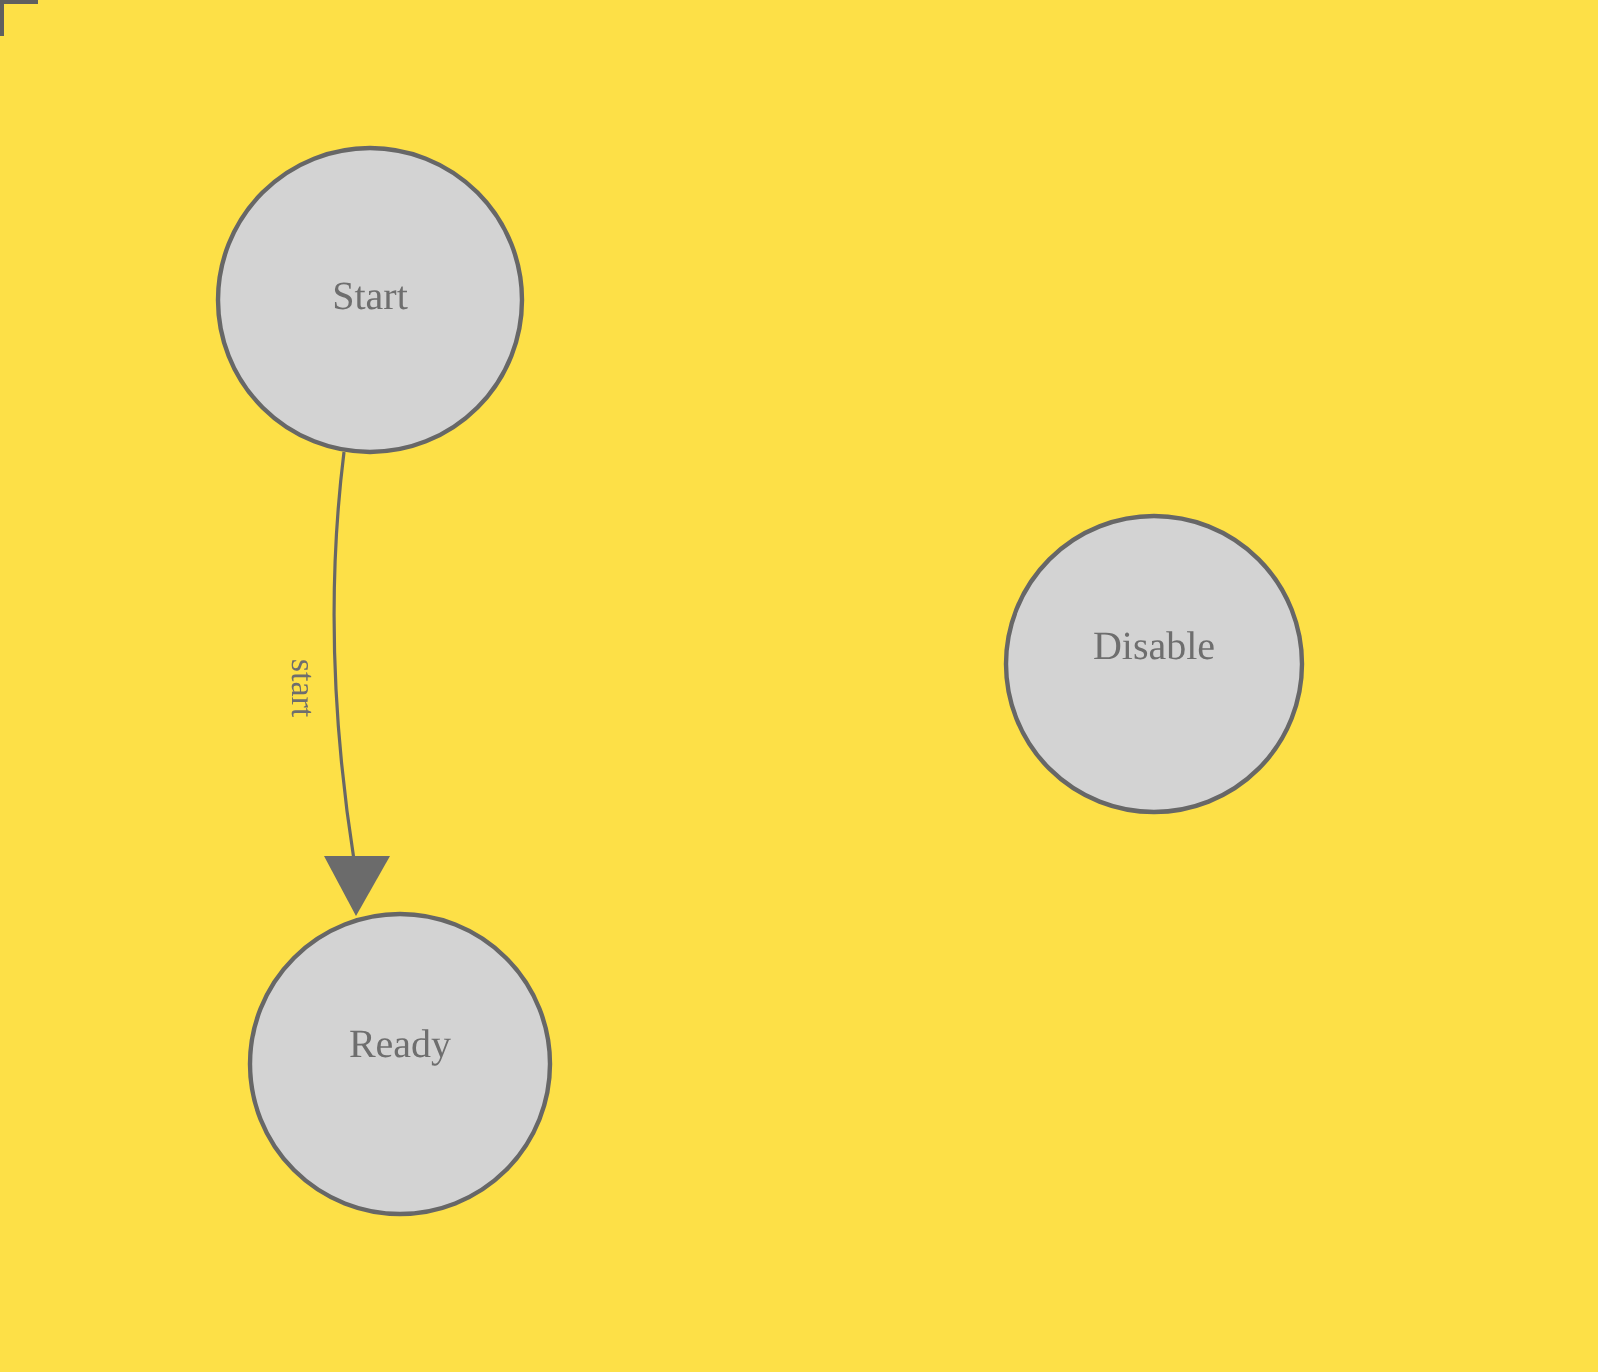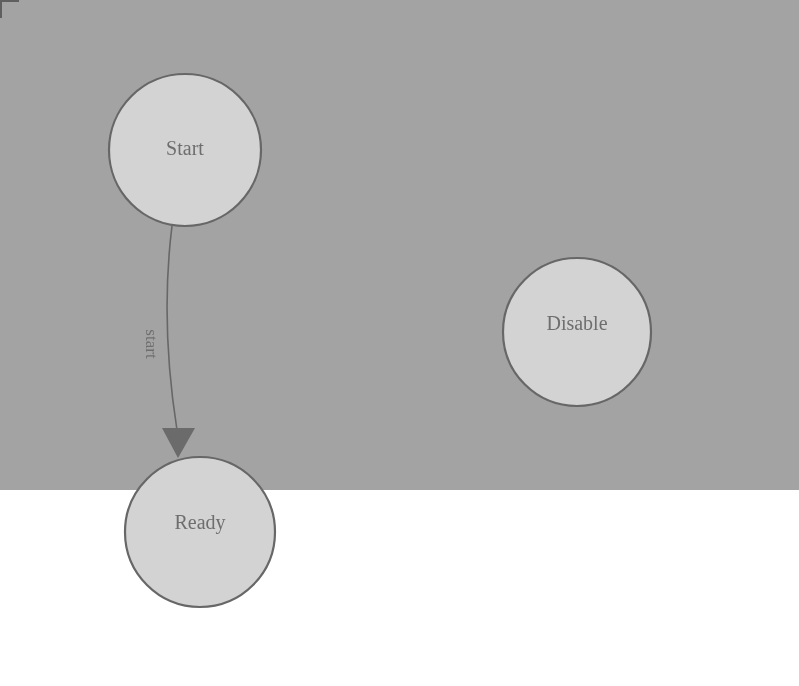--- a/index.html
+++ b/index.html
@@ -9,22 +9,22 @@
   }
   body {
     width: 799px;
     height: 686px;
     font-family: "Liberation Serif", "DejaVu Serif", serif;
     overflow: hidden;
   }
   #canvas {
     position: relative;
     width: 799px;
-    height: 490px;
-    background: #a3a3a3;
+    height: 686px;
+    background: #fde047;
   }
   #graph-svg {
     position: absolute;
     top: 0;
     left: 0;
     width: 799px;
     height: 686px;
   }
   .state-node-circle {
     fill: #d3d3d3;

